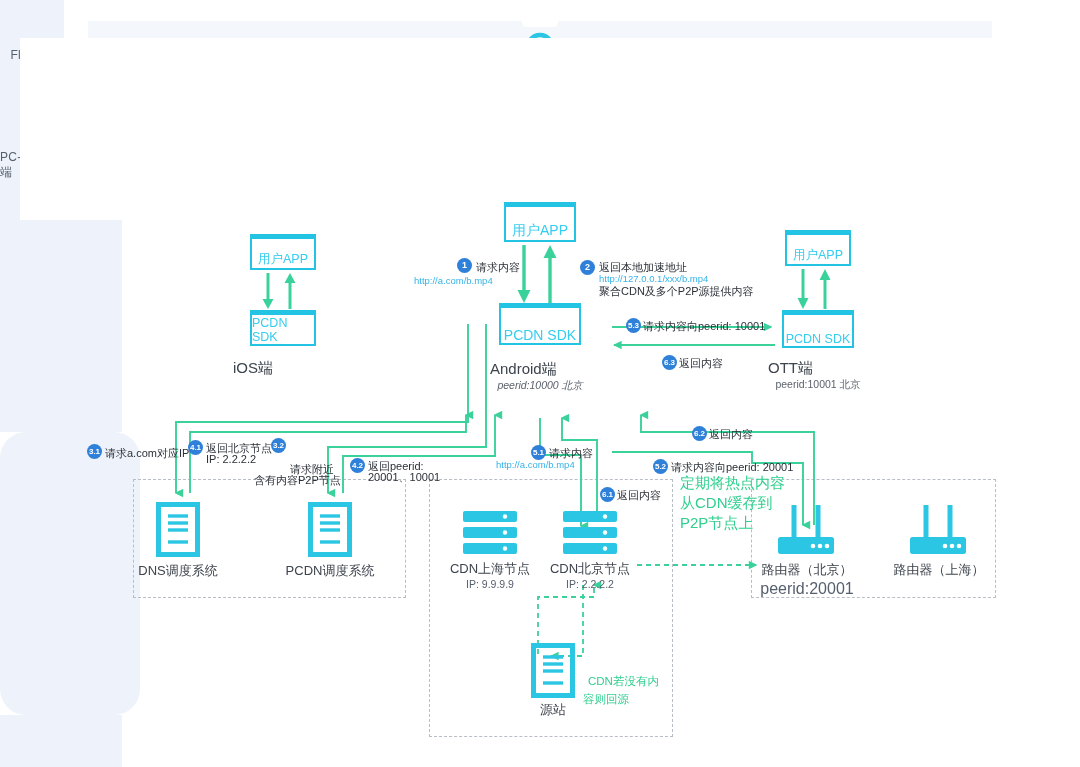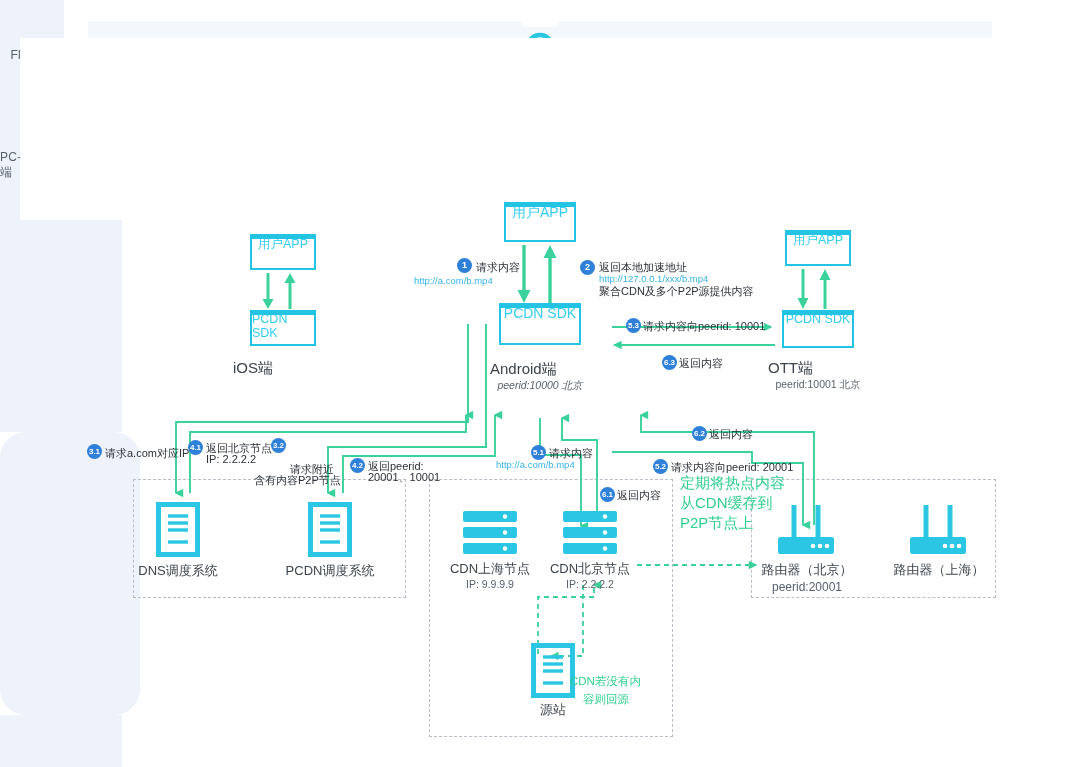--- a/index.html
+++ b/index.html
@@ -24,21 +24,21 @@
   .phone-speaker{
     position:absolute;left:50%;transform:translateX(-50%);
     width:36px;height:9px;border-radius:5px;background:#ffffff;top:18px;
   }
   .phone-screen{
     position:absolute;left:20px;right:20px;top:38px;height:182px;background:#ffffff;
   }
   
   .cbox{
     border:2px solid #23c3e4;background:#ffffff;
-    display:flex;align-items:flex-start;justify-content:center;
+    display:flex;align-items:flex-end;justify-content:center;
     color:#35cdf0;font-size:14px;box-sizing:border-box;
   }
   .cbox.small{font-size:12.5px;}
   .cbox::before{
     content:"";position:absolute;left:-2px;right:-2px;top:-2px;height:5px;background:#23c3e4;
   }
   .cbox{position:absolute;overflow:visible;}
   
   .cap-main{
     position:absolute;text-align:left;font-size:15px;color:#3d444d;white-space:nowrap;
@@ -266,21 +266,21 @@
     <svg width="56" height="50" viewBox="0 0 56 50">
       <line x1="16" y1="0" x2="16" y2="32" stroke="#2ac6e3" stroke-width="5"></line>
       <line x1="40" y1="0" x2="40" y2="32" stroke="#2ac6e3" stroke-width="5"></line>
       <rect x="0" y="32" width="56" height="17" rx="2.5" fill="#2ac6e3"></rect>
       <circle cx="35" cy="41" r="2.3" fill="#ffffff"></circle>
       <circle cx="42" cy="41" r="2.3" fill="#ffffff"></circle>
       <circle cx="49" cy="41" r="2.3" fill="#ffffff"></circle>
     </svg>
   </div>
   <div class="node-label" style="left:746px;top:561px;width:122px;">路由器（北京）</div>
-  <div class="node-ip" style="left:746px;top:580px;width:122px;font-size:12px;">peerid:20001</div>
+  <div class="node-ip" style="left:746px;top:580px;width:122px;font-size:16px;">peerid:20001</div>
 
   <div class="abs" style="left:910px;top:505px;width:56px;height:50px;">
     <svg width="56" height="50" viewBox="0 0 56 50">
       <line x1="16" y1="0" x2="16" y2="32" stroke="#2ac6e3" stroke-width="5"></line>
       <line x1="40" y1="0" x2="40" y2="32" stroke="#2ac6e3" stroke-width="5"></line>
       <rect x="0" y="32" width="56" height="17" rx="2.5" fill="#2ac6e3"></rect>
       <circle cx="35" cy="41" r="2.3" fill="#ffffff"></circle>
       <circle cx="42" cy="41" r="2.3" fill="#ffffff"></circle>
       <circle cx="49" cy="41" r="2.3" fill="#ffffff"></circle>
     </svg>
@@ -340,16 +340,16 @@
   <div class="badge sm" style="left:692px;top:426px;">6.2</div>
   <div class="steptxt" style="left:709px;top:428px;">返回内容</div>
 
   <div class="badge sm" style="left:662px;top:355px;">6.3</div>
   <div class="steptxt" style="left:679px;top:357px;">返回内容</div>
 
   <div class="greennote" style="left:680px;top:472px;">定期将热点内容</div>
   <div class="greennote" style="left:680px;top:492px;">从CDN缓存到</div>
   <div class="greennote" style="left:680px;top:512px;">P2P节点上</div>
 
-  <div class="greennote sm" style="left:570px;top:673px;text-align:right;">CDN若没有内</div>
+  <div class="greennote sm" style="left:588px;top:673px;text-align:right;">CDN若没有内</div>
   <div class="greennote sm" style="left:583px;top:691px;">容则回源</div>
 
 </div>
 
 </body></html>

